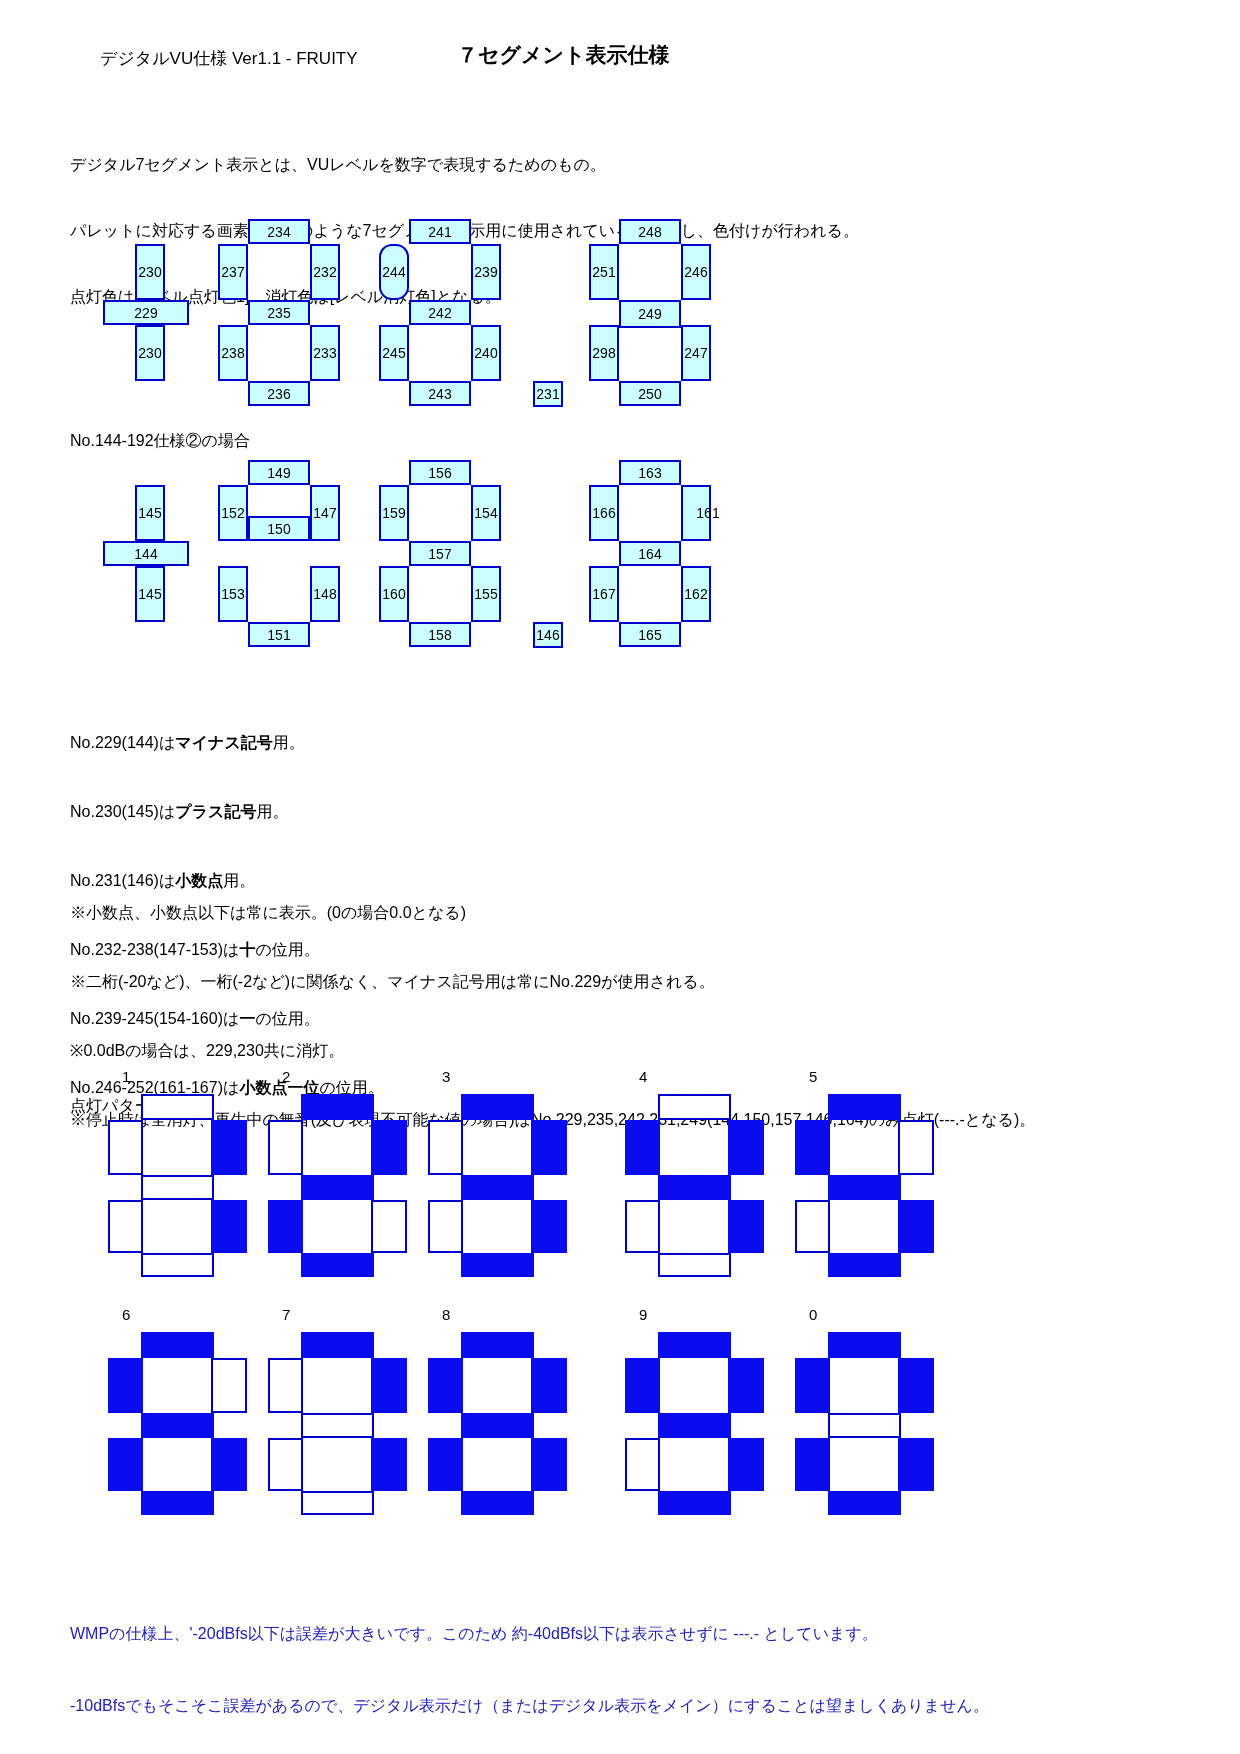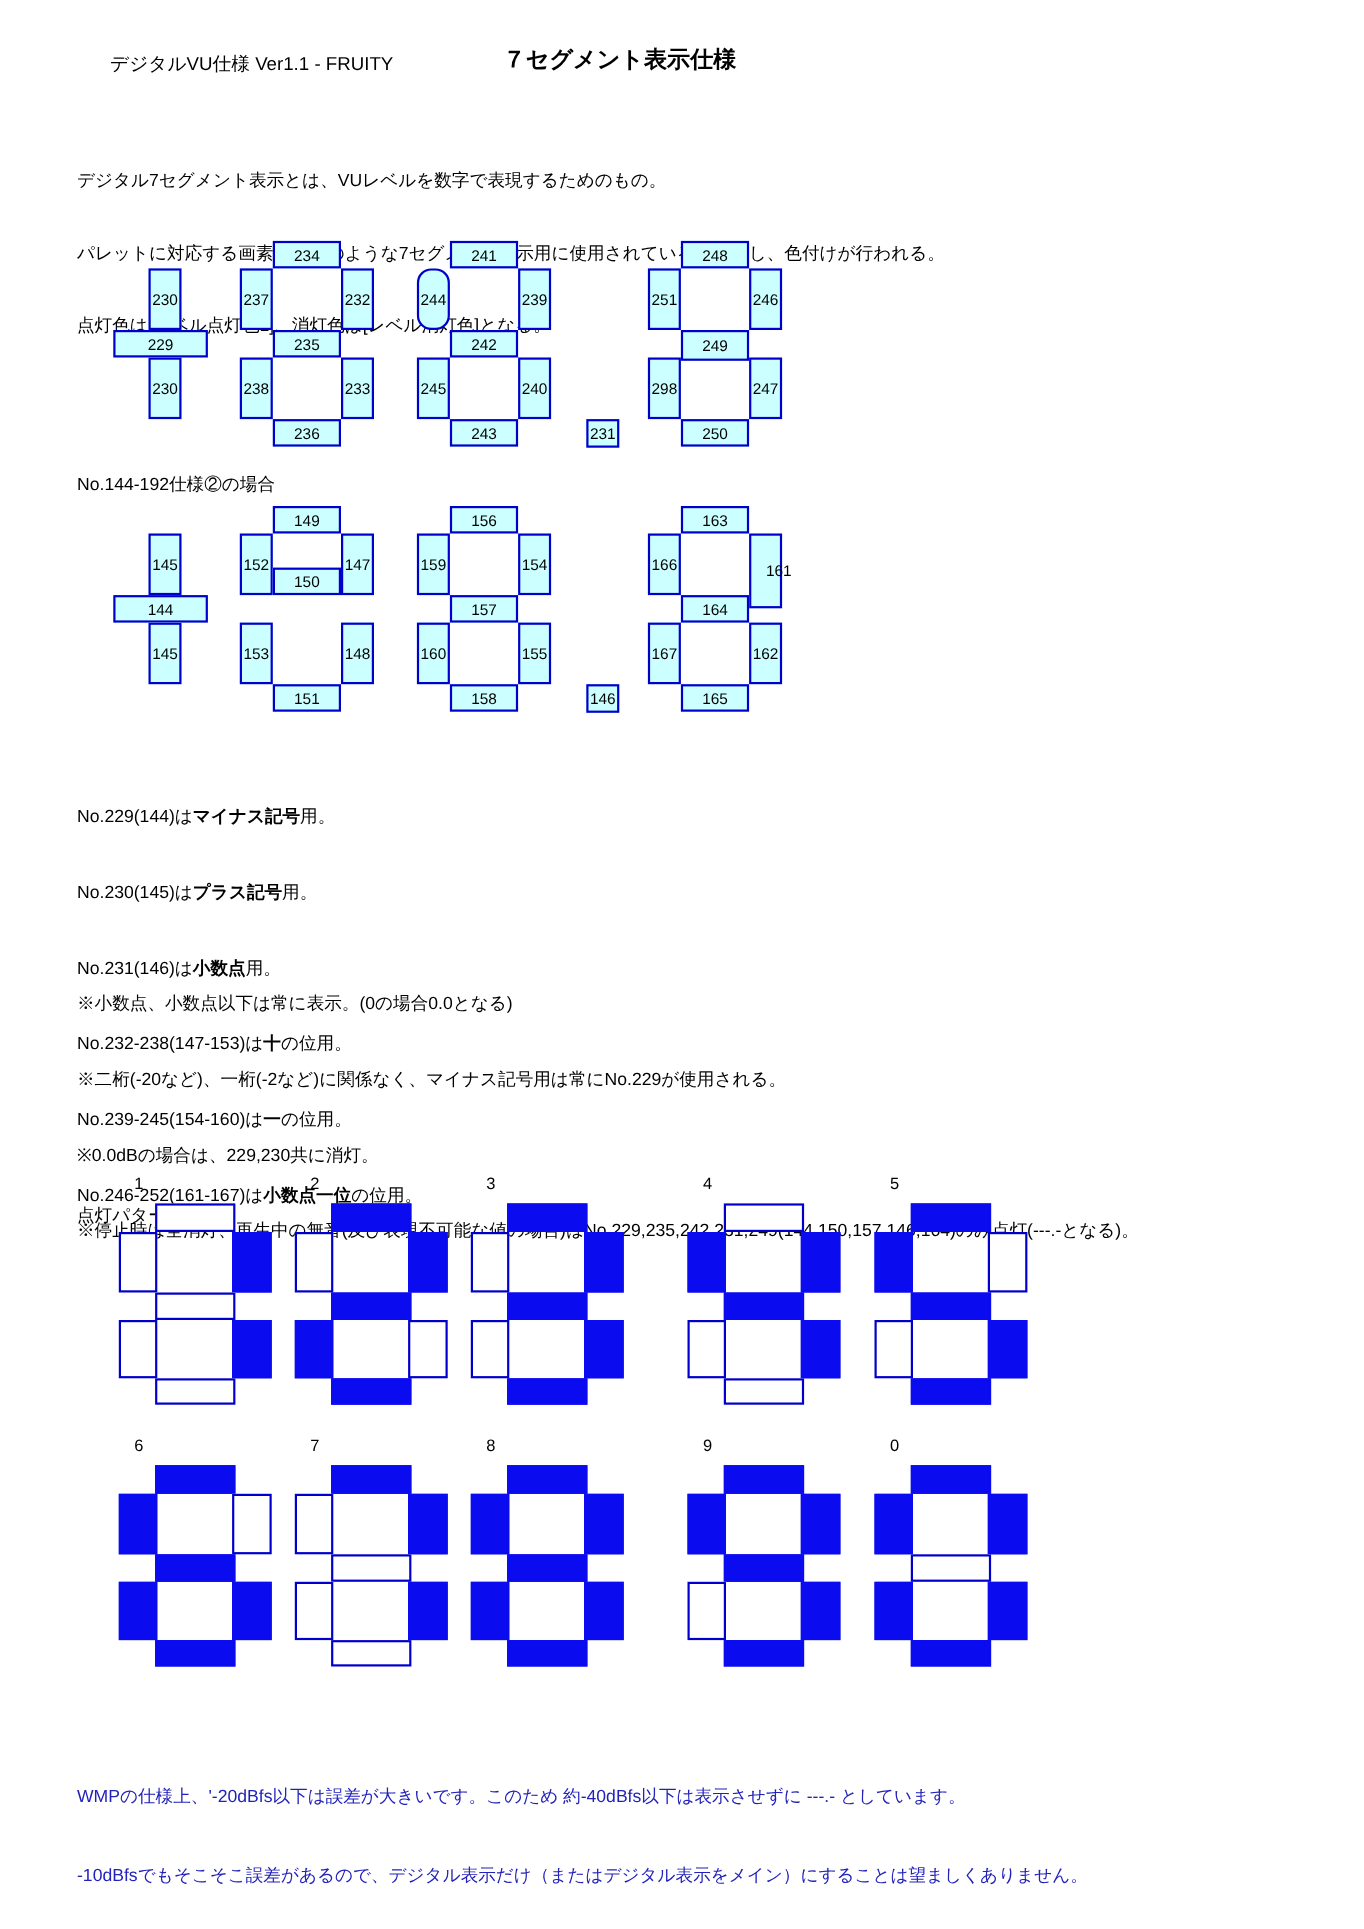--- a/index.html
+++ b/index.html
@@ -100,21 +100,21 @@
     <div class="segbox" style="left: 215px; top: 622px; width: 62px; height: 25px;">151</div>
     <div class="segbox" style="left: 376px; top: 460px; width: 62px; height: 25px;">156</div>
     <div class="segbox" style="left: 346px; top: 485px; width: 30px; height: 56px;">159</div>
     <div class="segbox" style="left: 438px; top: 485px; width: 30px; height: 56px;">154</div>
     <div class="segbox" style="left: 376px; top: 541px; width: 62px; height: 25px;">157</div>
     <div class="segbox" style="left: 346px; top: 566px; width: 30px; height: 56px;">160</div>
     <div class="segbox" style="left: 438px; top: 566px; width: 30px; height: 56px;">155</div>
     <div class="segbox" style="left: 376px; top: 622px; width: 62px; height: 25px;">158</div>
     <div class="segbox" style="left: 586px; top: 460px; width: 62px; height: 25px;">163</div>
     <div class="segbox" style="left: 556px; top: 485px; width: 30px; height: 56px;">166</div>
-    <div class="segbox" style="left: 648px; top: 485px; width: 30px; height: 68px; padding-left: 24px;">161</div>
+    <div class="segbox" style="left: 648px; top: 485px; width: 30px; height: 56px; padding-left: 24px;">161</div>
     <div class="segbox" style="left: 586px; top: 541px; width: 62px; height: 25px;">164</div>
     <div class="segbox" style="left: 556px; top: 566px; width: 30px; height: 56px;">167</div>
     <div class="segbox" style="left: 648px; top: 566px; width: 30px; height: 56px;">162</div>
     <div class="segbox" style="left: 586px; top: 622px; width: 62px; height: 25px;">165</div>
     <div class="segbox" style="left: 500px; top: 622px; width: 30px; height: 26px;">146</div>
     <div class="patlabel" style="left: 122px; top: 1068px; width: 20px; height: 20px;">1</div>
     <div class="patbox off" style="left: 141px; top: 1094px; width: 73px; height: 26px;"></div>
     <div class="patbox off" style="left: 108px; top: 1120px; width: 35px; height: 55px;"></div>
     <div class="patbox on" style="left: 211px; top: 1120px; width: 36px; height: 55px;"></div>
     <div class="patbox off" style="left: 141px; top: 1175px; width: 73px; height: 25px;"></div>

